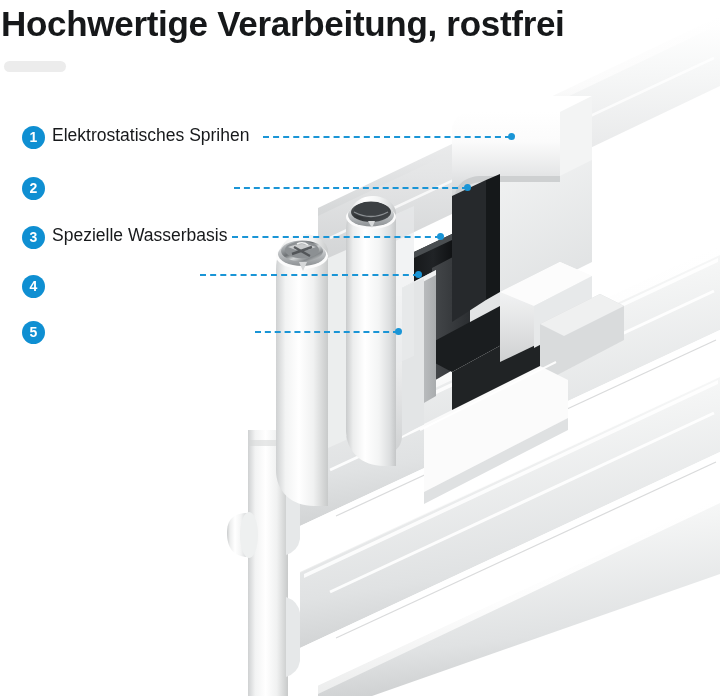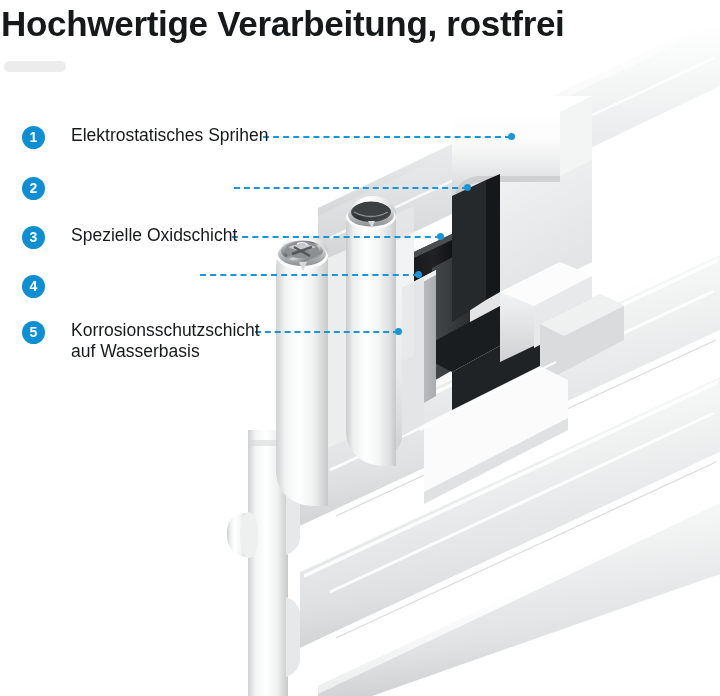--- a/index.html
+++ b/index.html
@@ -71,21 +71,21 @@
     border-radius: 50%;
     background: #0f8fd2;
     color: #ffffff;
     font-size: 14px;
     font-weight: bold;
     line-height: 23px;
     text-align: center;
     margin-top: 1px;
   }
   .callout-text {
-    margin-left: 26px;
+    margin-left: 7px;
     font-size: 17.5px;
     line-height: 21px;
     color: #17191b;
     white-space: pre-line;
   }
   .callout.two-line .badge {
     margin-top: 11px;
   }
 
   
@@ -327,28 +327,26 @@
       <div class="badge">1</div>
       <div class="callout-text">Elektrostatisches Sprihen</div>
     </div>
 
     <div class="callout" style="left:22px; top:176px;">
       <div class="badge">2</div>
     </div>
 
     <div class="callout" style="left:22px; top:225px;">
       <div class="badge">3</div>
-      <div class="callout-text">Spezielle Oxidschicht</div>
+      <div class="callout-text">Spezielle Wasserbasis</div>
     </div>
 
     <div class="callout two-line" style="left:22px; top:264px;">
       <div class="badge">4</div>
     </div>
 
     <div class="callout" style="left:22px; top:320px;">
       <div class="badge">5</div>
-      <div class="callout-text">Korrosionsschutzschicht
-auf Wasserbasis</div>
     </div>
 
   </div>
 
 </div>
 
 </body></html>

